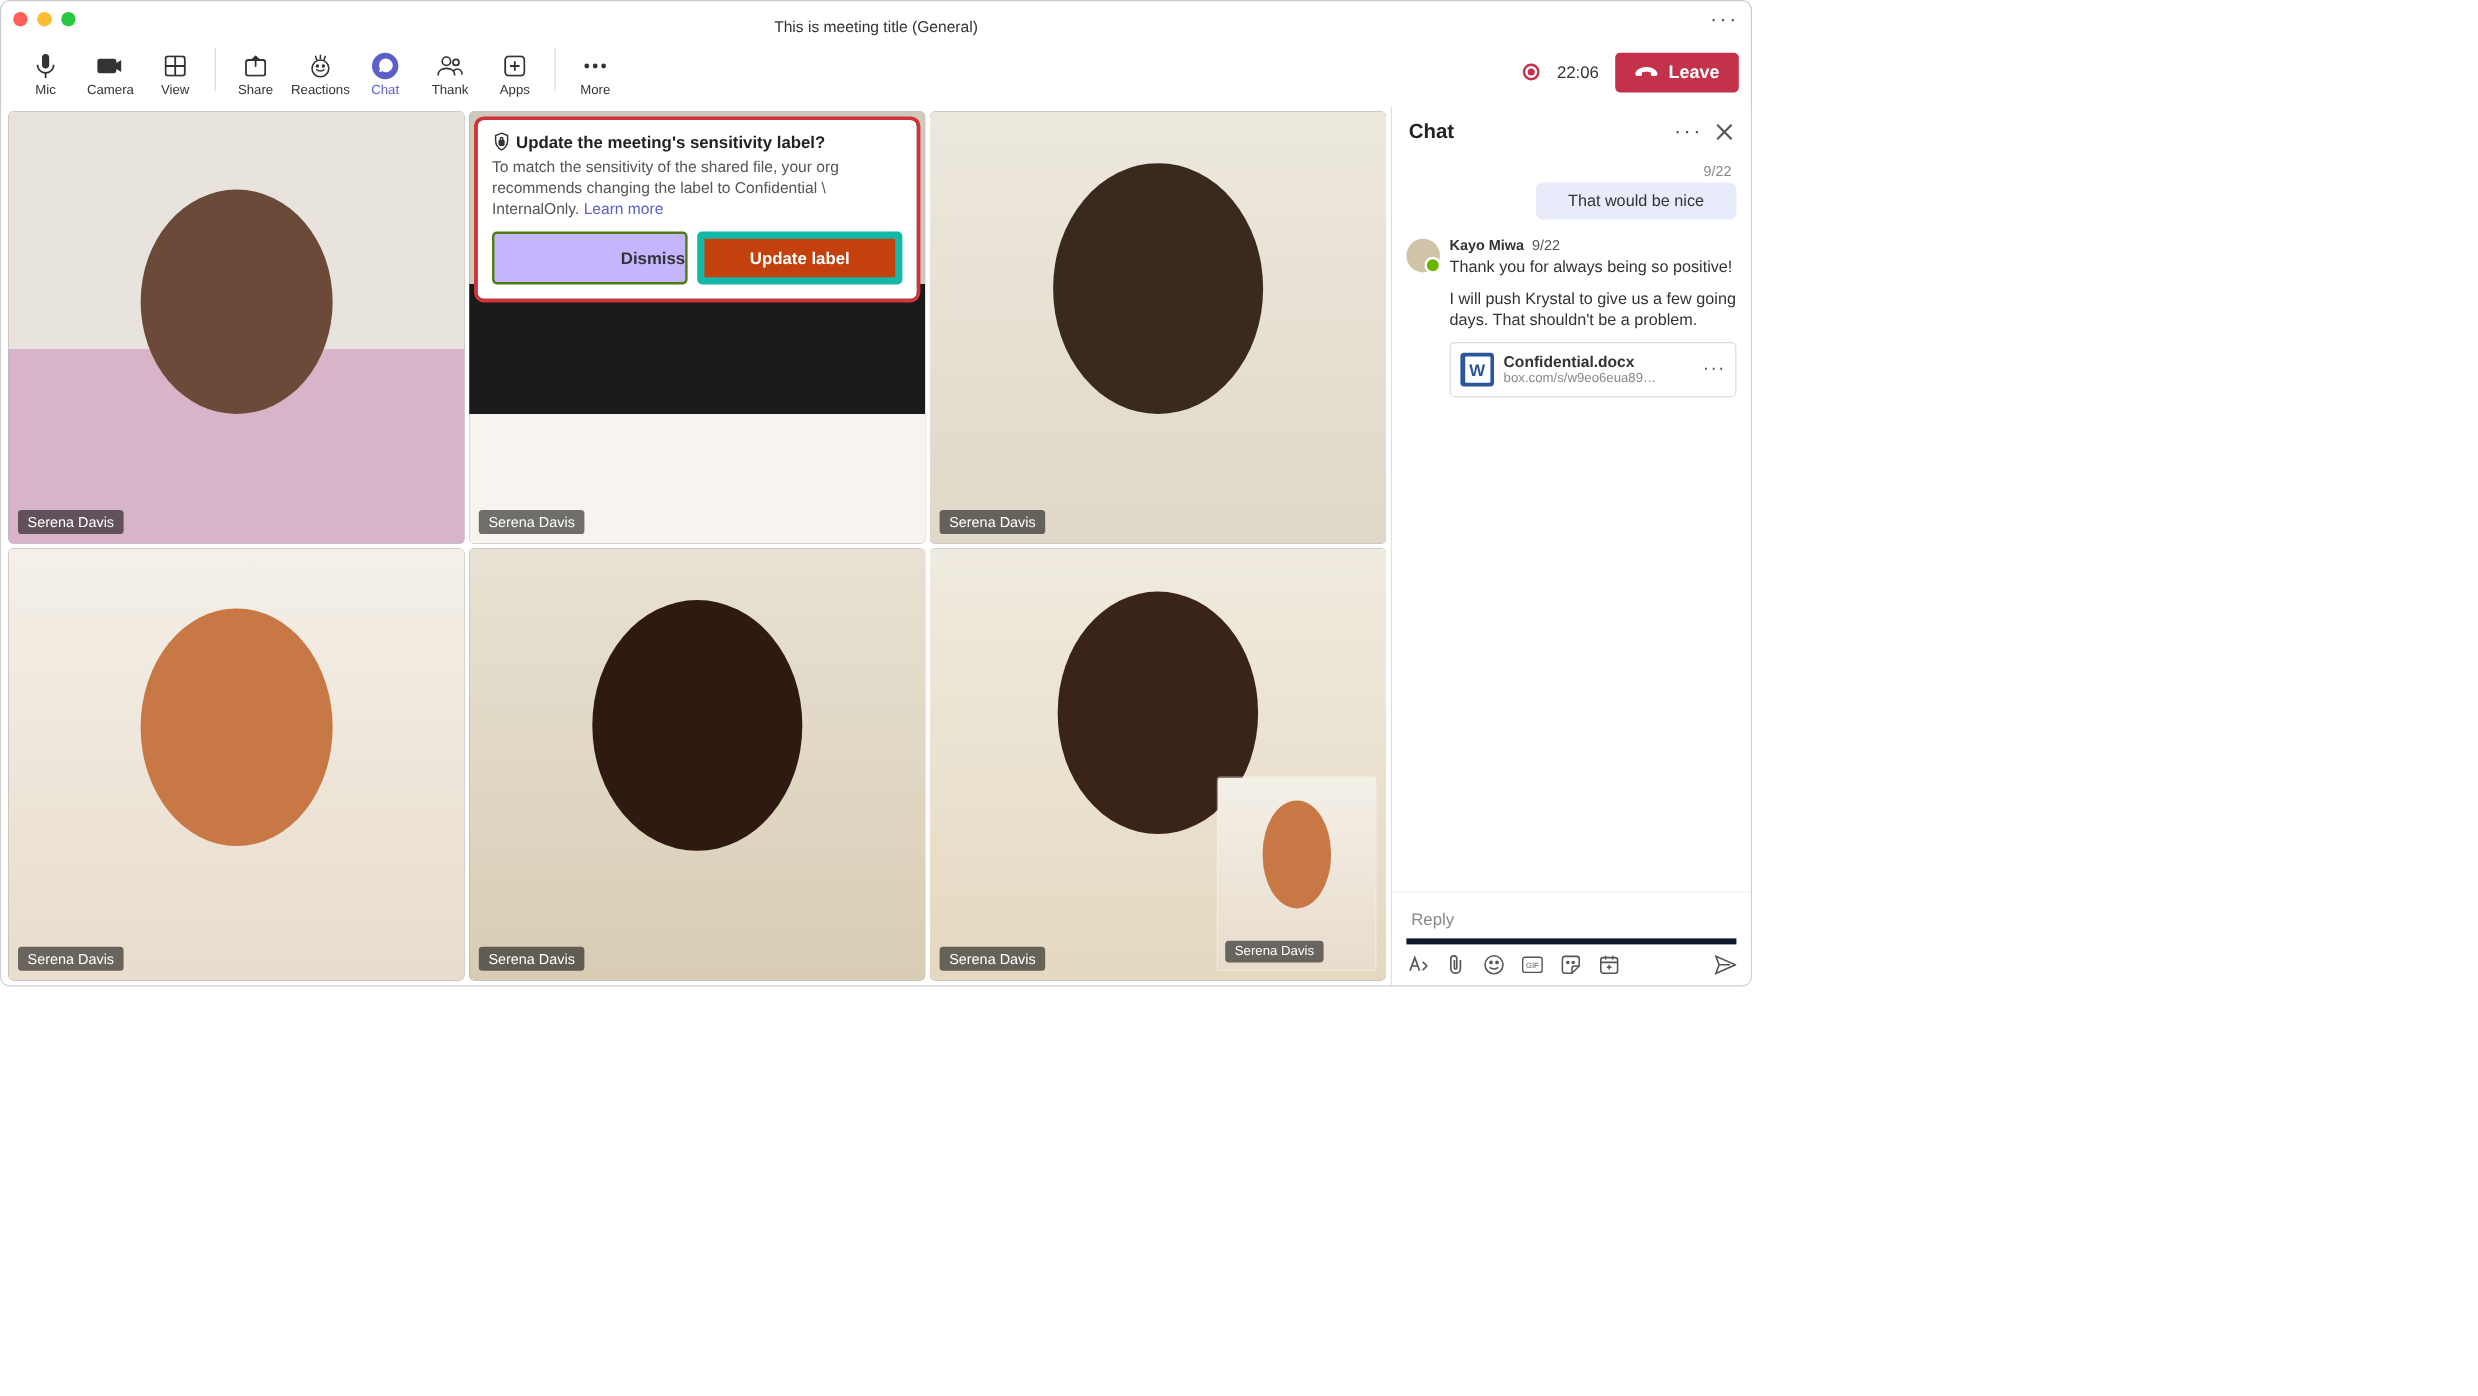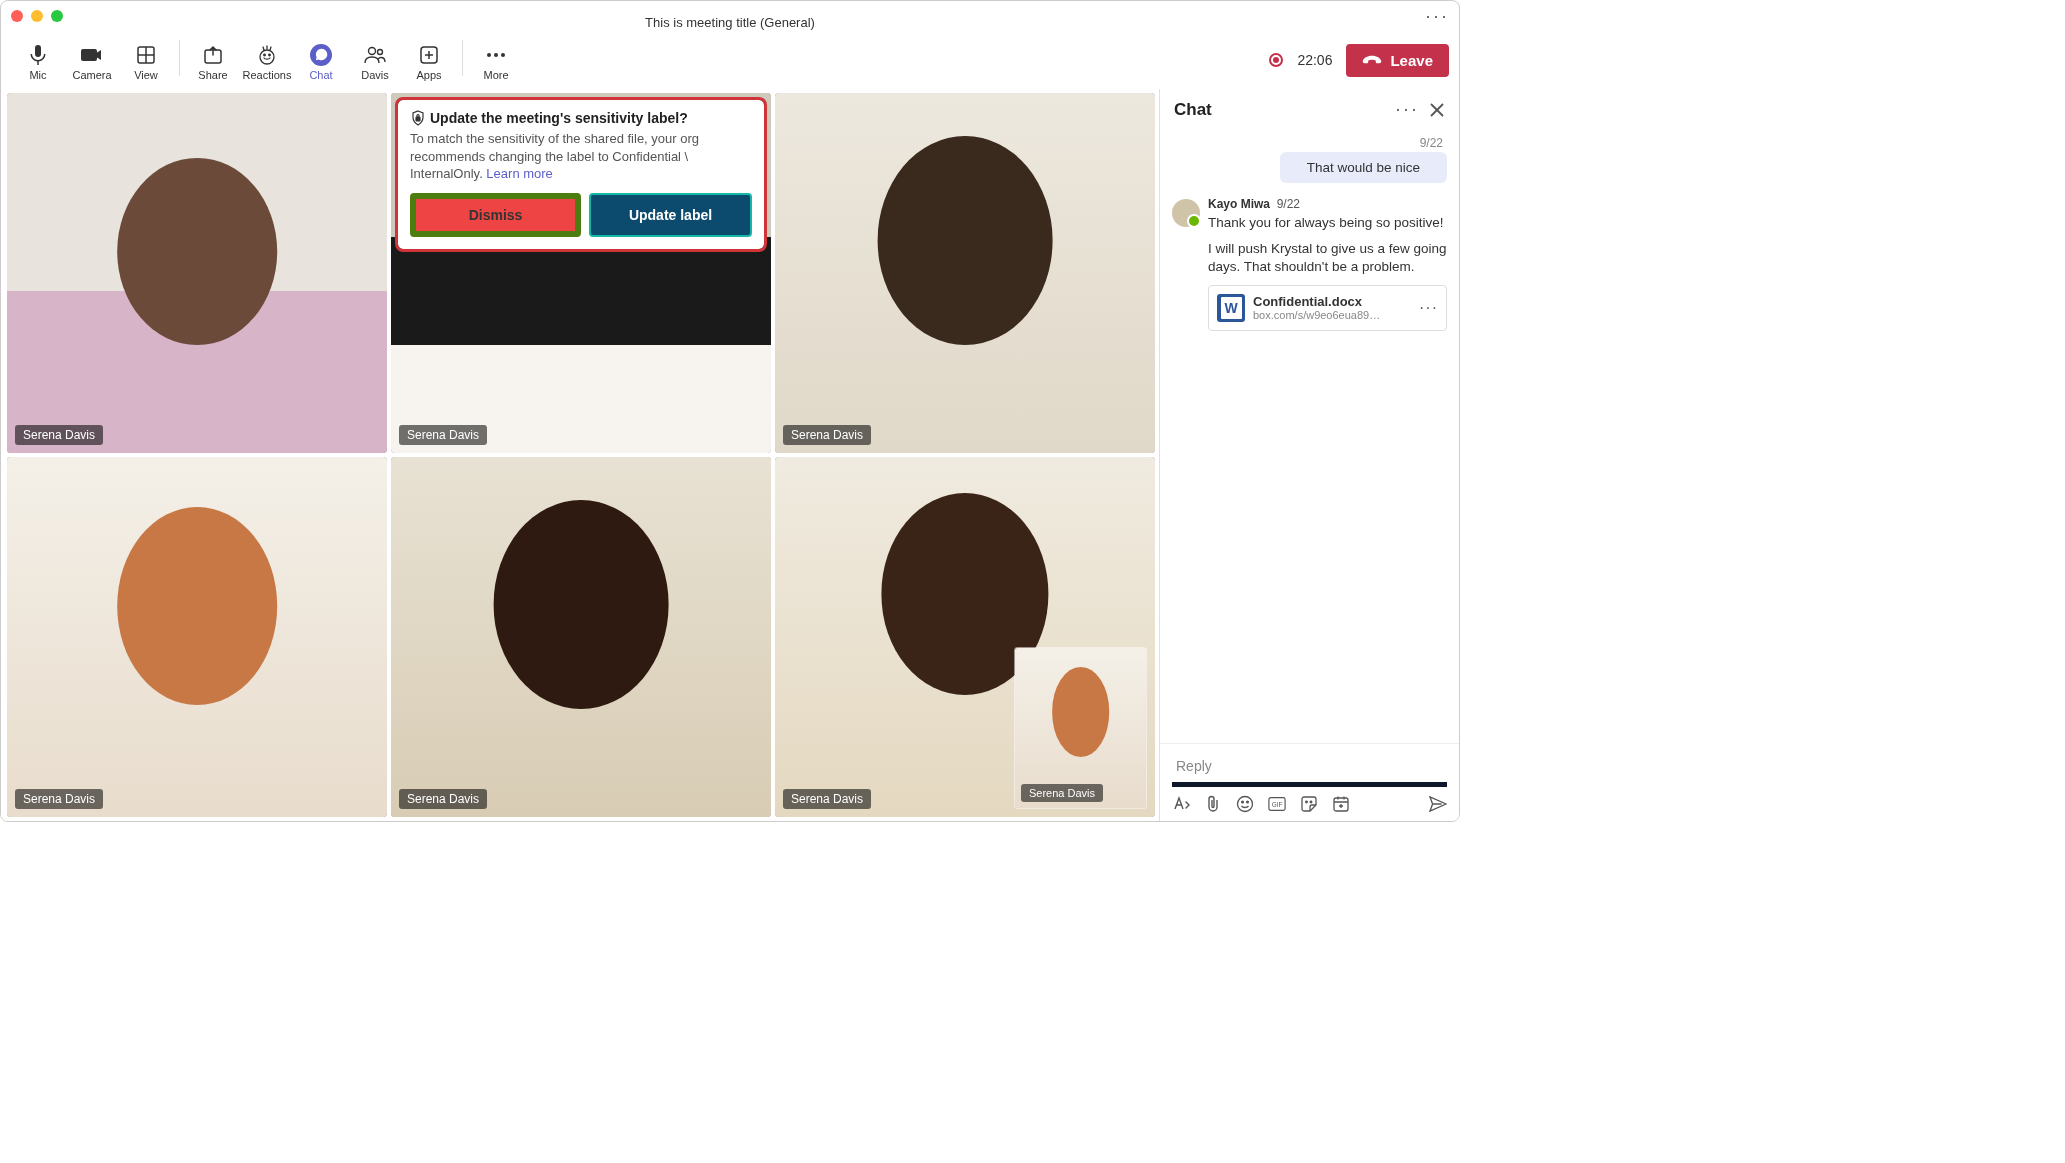--- a/index.html
+++ b/index.html
@@ -31,22 +31,22 @@
   .tile{position:relative; background:#888; border-radius:4px; overflow:hidden;}
   .tile .nametag{position:absolute; left:8px; bottom:8px; background:rgba(0,0,0,0.55); color:#fff; font-size:12px; padding:3px 8px; border-radius:3px;}
   .tile .person{position:absolute;inset:0;}
   
   .popup{position:absolute; top:6px; left:6px; right:6px; background:#fff; border:1.5px solid #333; border-radius:6px; padding:10px 12px 12px; outline:3px solid #d13438; outline-offset:-1px;}
   .popup-title{font-size:14px; font-weight:700; color:#222; display:flex; align-items:flex-end; gap:4px; margin-bottom:4px;}
   .popup-body{font-size:13px; color:#555; line-height:1.35;}
   .popup-body a{color:#5b5fc7; text-decoration:none;}
   .popup-btns{display:flex; gap:8px; margin-top:10px;}
   .popup-btns button{flex:1; padding:8px 0; font-size:14px; border-radius:4px; font-weight:600;}
-  .btn-dismiss{background:#ef4444;border:6px solid #4d7c0f;color:#333;}
-  .btn-update{background:#0c4a6e;border:2px solid #14b8a6;color:#fff;}
+  .btn-dismiss{background:#c4b5fd;border:2px solid #4d7c0f;color:#333;text-align:right;}
+  .btn-update{background:#c2410c;border:6px solid #14b8a6;color:#fff;}
   .pip{position:absolute; right:8px; bottom:8px; width:35%; height:45%; border:1px solid rgba(255,255,255,0.5); border-radius:3px; overflow:hidden;}
   .pip .nametag{left:6px;bottom:6px;font-size:11px;}
   
   .chat-panel{width:300px; border-left:1px solid #e0e0e0; display:flex; flex-direction:column; background:#fff;}
   .chat-header{display:flex; align-items:center; padding:10px 14px; gap:10px;}
   .chat-header h2{font-size:17px; font-weight:700; color:#222;}
   .chat-header .sp{flex:1;}
   .chat-header .hmore{font-size:18px;color:#555;letter-spacing:2px;}
   .chat-body{flex:1; overflow:auto; padding:6px 12px;}
   .msg-right{display:flex; flex-direction:column; align-items:flex-end; margin-bottom:8px;}
@@ -159,21 +159,21 @@
       <span>Chat</span>
     </div>
     <div class="tb-item">
       <span class="ico">
           <svg width="22" height="18" viewBox="0 0 22 18" fill="none" stroke="#333" stroke-width="1.4">
             <circle cx="8" cy="5" r="3.5"></circle>
             <circle cx="16" cy="6" r="2.5"></circle>
             <path d="M1 17c0-4 3-6 7-6s7 2 7 6M14 13c1-1 2-1.5 3-1.5 2 0 4 1.5 4 4.5"></path>
           </svg>
         </span>
-      <span>Davis</span>
+      <span>Thank</span>
     </div>
     <div class="tb-item">
       <span class="ico">
           <svg width="18" height="18" viewBox="0 0 18 18" fill="none" stroke="#333" stroke-width="1.5">
             <rect x="1" y="1" width="16" height="16" rx="3"></rect>
             <line x1="9" y1="5" x2="9" y2="13"></line>
             <line x1="5" y1="9" x2="13" y2="9"></line>
           </svg>
         </span>
       <span>Apps</span>

